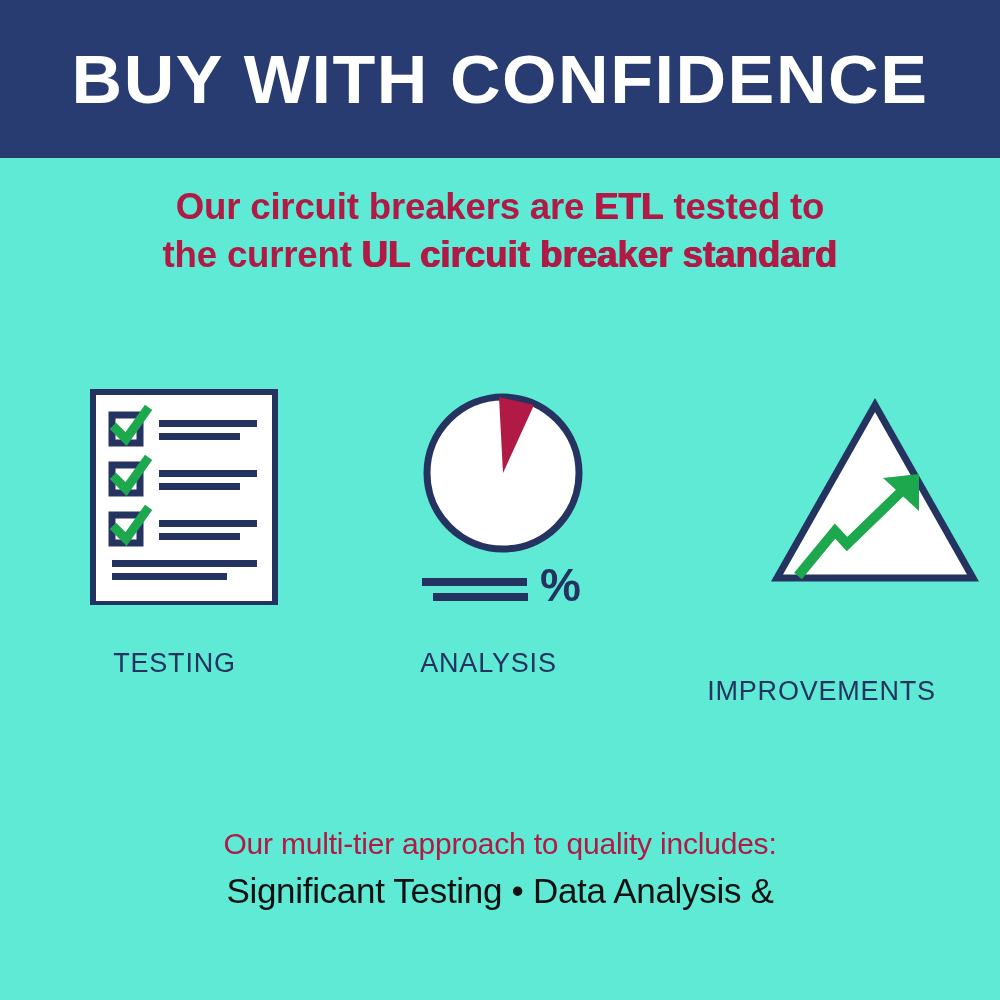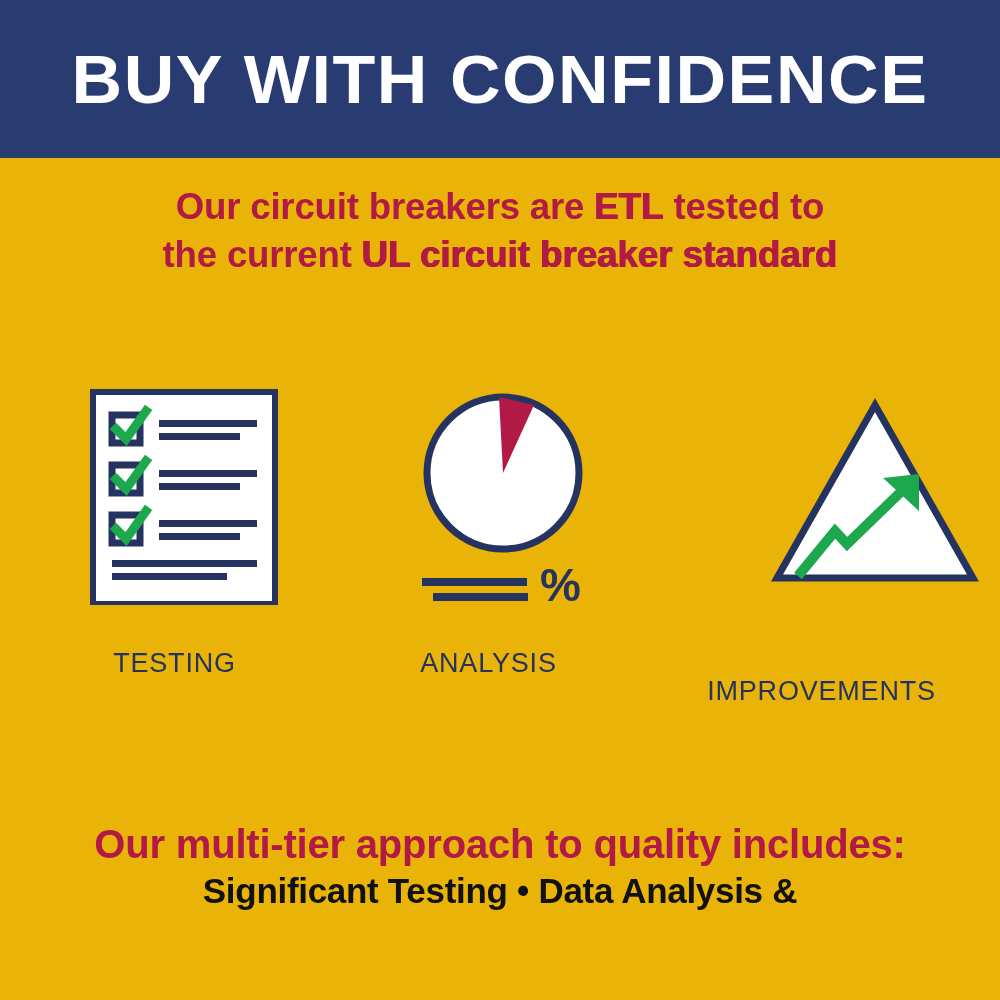--- a/index.html
+++ b/index.html
@@ -10,21 +10,21 @@
     width: 1000px;
     height: 1000px;
     background: #ffffff;
     font-family: "Liberation Sans", sans-serif;
     overflow: hidden;
   }
   .page {
     position: relative;
     width: 1000px;
     height: 1000px;
-    background: #eab308;
+    background: #5eead4;
   }
 
   
   .banner {
     position: absolute;
     left: 0;
     top: 0;
     width: 1000px;
     height: 158px;
     background: #283c72;
@@ -105,29 +105,29 @@
   
   .bottom {
     position: absolute;
     left: 0;
     top: 822px;
     width: 1000px;
     text-align: center;
   }
   .bottom-line1 {
     color: #b01a44;
-    font-size: 40px;
-    font-weight: bold;
+    font-size: 30px;
+    font-weight: normal;
     line-height: 44px;
     letter-spacing: -0.2px;
   }
   .bottom-rest {
     color: #111111;
     font-size: 35px;
-    font-weight: bold;
+    font-weight: normal;
     line-height: 45px;
     letter-spacing: -0.3px;
     margin-top: 2px;
   }
   .bottom-rest div { white-space: nowrap; }
 </style>
 </head>
 <body>
 
 <div class="page">

